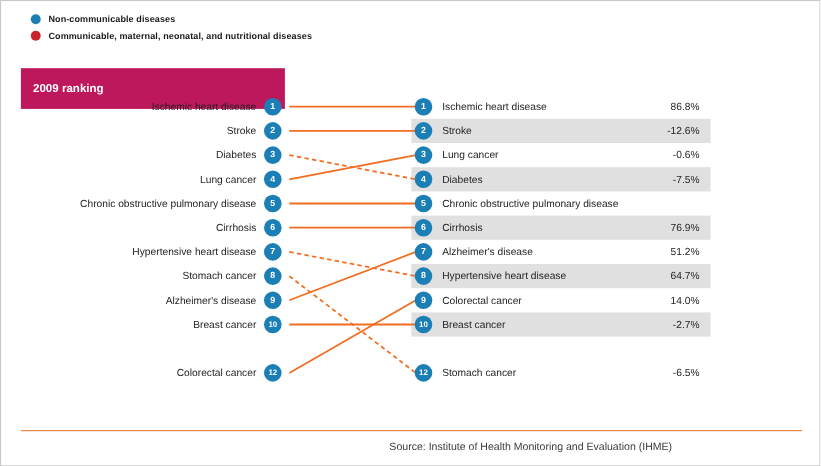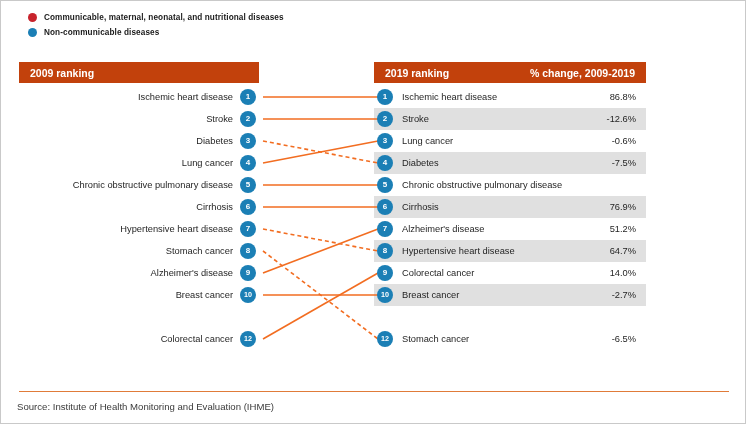--- a/index.html
+++ b/index.html
@@ -44,22 +44,22 @@
     font-size: 8.2px;
     font-weight: bold;
     color: #1a1a1a;
     letter-spacing: .1px;
     white-space: nowrap;
   }
 
   
   .panel-header {
     position: absolute;
-    height: 21px;
-    background: #c2410c;
+    height: 37px;
+    background: #be185d;
     color: #ffffff;
     font-size: 10.5px;
     font-weight: bold;
     display: flex;
     align-items: center;
     box-sizing: border-box;
   }
   #left-header {
     left: 18px;
     top: 61px;
@@ -165,50 +165,46 @@
   #footer-rule {
     position: absolute;
     left: 18px;
     top: 390px;
     width: 710px;
     height: 1px;
     background: #e07b39;
   }
   #source {
     position: absolute;
-    left: 16px;
+    left: 4px;
     top: 400px;
     width: 606px;
-    text-align: left;
+    text-align: right;
     font-size: 9.6px;
     color: #3b3b3b;
   }
 </style>
 </head>
 <body>
 
 <div id="page">
 
   <div id="legend">
       <div class="legend-row">
+        <span class="legend-dot" style="background: rgb(27, 127, 181);"></span>
+        <span class="legend-label">Non-communicable diseases</span>
+      </div>
+      <div class="legend-row">
         <span class="legend-dot" style="background: rgb(200, 35, 44);"></span>
         <span class="legend-label">Communicable, maternal, neonatal, and nutritional diseases</span>
       </div>
-      <div class="legend-row">
-        <span class="legend-dot" style="background: rgb(27, 127, 181);"></span>
-        <span class="legend-label">Non-communicable diseases</span>
-      </div>
     </div>
 
   <div class="panel-header" id="left-header">
     <span>2009 ranking</span>
-  </div>
-  <div class="panel-header" id="right-header">
-    <span>2019 ranking</span>
-    <span>% change, 2009-2019</span>
   </div>
 
   <svg id="connectors">
       <line x1="262" y1="96" x2="377" y2="96" stroke="#f26d21" stroke-width="1.6"></line>
       <line x1="262" y1="118" x2="377" y2="118" stroke="#f26d21" stroke-width="1.6"></line>
       <line x1="262" y1="140" x2="377" y2="162" stroke="#f26d21" stroke-width="1.6" stroke-dasharray="4,3"></line>
       <line x1="262" y1="162" x2="377" y2="140" stroke="#f26d21" stroke-width="1.6"></line>
       <line x1="262" y1="184" x2="377" y2="184" stroke="#f26d21" stroke-width="1.6"></line>
       <line x1="262" y1="206" x2="377" y2="206" stroke="#f26d21" stroke-width="1.6"></line>
       <line x1="262" y1="228" x2="377" y2="250" stroke="#f26d21" stroke-width="1.6" stroke-dasharray="4,3"></line>

